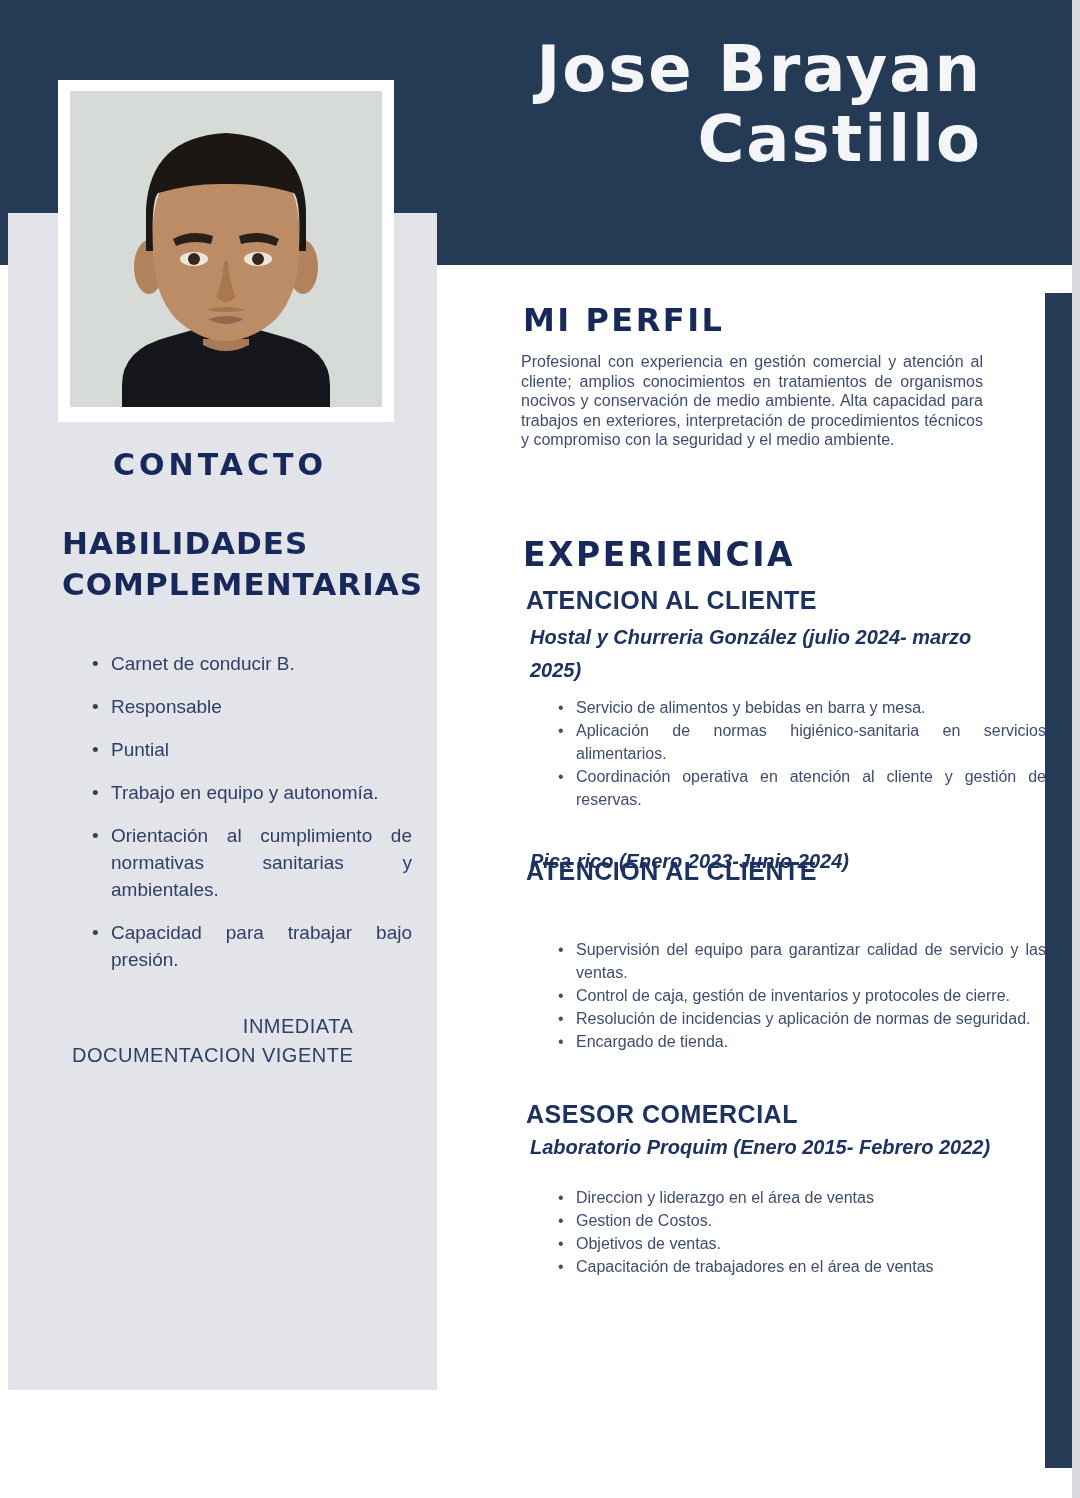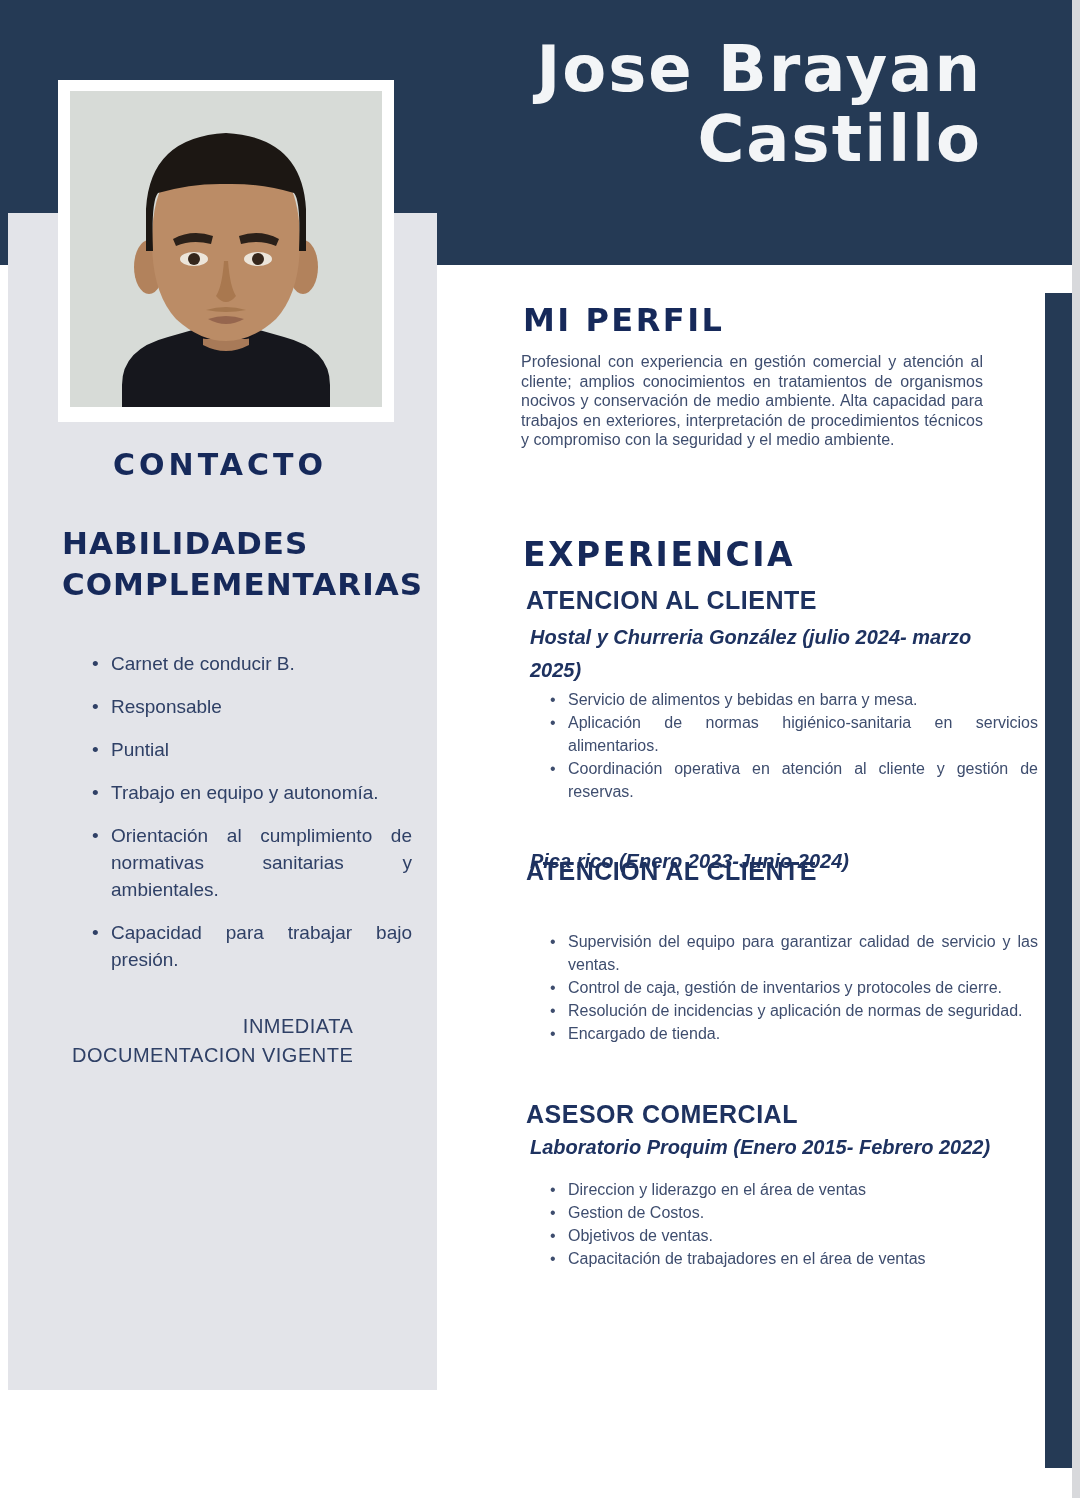--- a/index.html
+++ b/index.html
@@ -78,21 +78,21 @@
     color:var(--subhead,#1e3260); font-weight:bold; font-size:25px;
     letter-spacing:0.5px; white-space:nowrap;
   }
   .job-company {
     position:absolute; left:530px; width:486px;
     color:var(--subhead,#1e3260); font-weight:bold; font-style:italic;
     font-size:20px; line-height:33px;
   }
   .job-bullets {
     position:absolute; left:548px; width:490px;
-    margin:0; padding:0; list-style:none;
+    margin:8px; padding:0; list-style:none;
     color:var(--body-text,#3e4d6e); font-size:16px; line-height:23px;
     text-align:justify;
   }
   .job-bullets li { position:relative; padding-left:20px; }
   .job-bullets li::before { content:"•"; position:absolute; left:2px; top:0; }
   .role-1 { top:586px; }  .company-1 { top:621px; }  .bullets-1 { top:688px; }
   .role-2 { top:857px; }  .company-2 { top:845px; }  .bullets-2 { top:930px; }
   .role-3 { top:1100px; } .company-3 { top:1131px; } .bullets-3 { top:1178px; }
 </style>
 </head>

